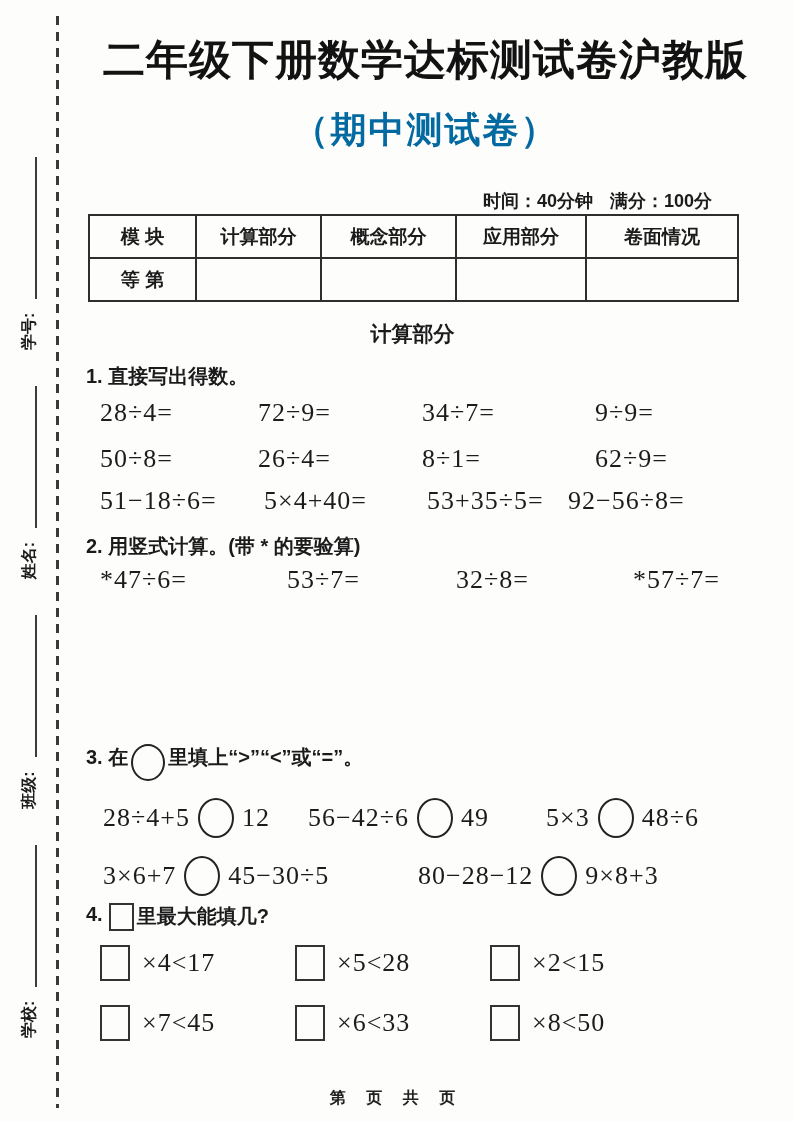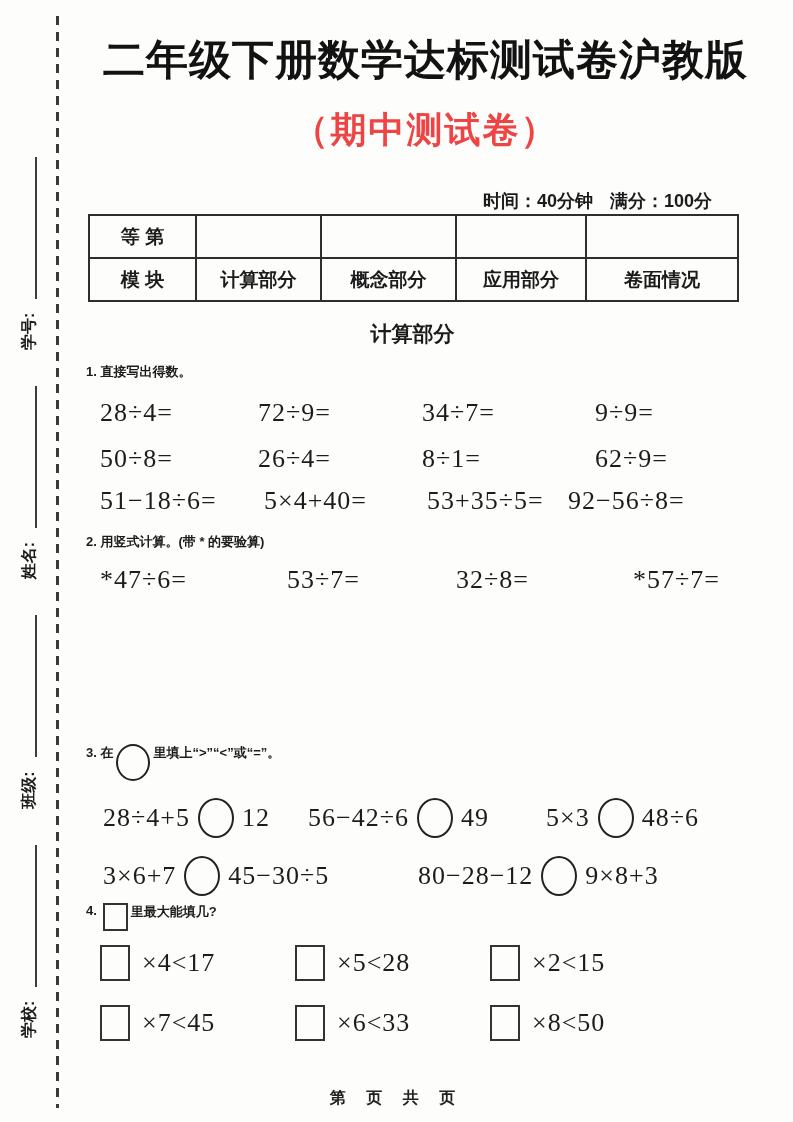--- a/index.html
+++ b/index.html
@@ -20,34 +20,34 @@
     box-sizing:border-box;padding:0 0 5px 4px;
   }
   .side-item{display:flex;align-items:flex-end;}
   .side-label{font-size:16px;font-weight:600;white-space:nowrap;line-height:1;}
   .side-blank{display:inline-block;width:142px;height:3px;margin-left:14px;
     border-bottom:2px solid #3c3c3c;}
   
   .title{position:absolute;top:32px;left:60px;right:2px;margin:0;text-align:center;
     font-size:42px;font-weight:900;letter-spacing:1px;color:#121212;}
   .subtitle{position:absolute;top:106px;left:60px;right:2px;text-align:center;
-    font-size:36px;font-weight:900;letter-spacing:2px;color:#ef4444;}
+    font-size:36px;font-weight:900;letter-spacing:2px;color:#0369a1;}
   .meta{position:absolute;top:189px;left:88px;width:624px;text-align:right;
     font-size:18px;font-weight:700;}
   .meta span{margin-left:12px;}
   
   .score-table{position:absolute;left:88px;top:214px;width:649px;
     border-collapse:collapse;table-layout:fixed;}
   .score-table th,.score-table td{
     border:2px solid #2e2e2e;height:41px;text-align:center;vertical-align:middle;
     font-size:19px;font-weight:700;padding:0;}
   
   .section-title{position:absolute;left:88px;top:320px;width:649px;text-align:center;
     font-size:21px;font-weight:700;}
-  .qhead{position:absolute;left:86px;font-size:13px;font-weight:700;white-space:nowrap;}
+  .qhead{position:absolute;left:86px;font-size:20px;font-weight:700;white-space:nowrap;}
   .math{font-family:"Liberation Serif","DejaVu Serif",serif;font-weight:400;
     font-size:26px;letter-spacing:1px;color:#1c1c1c;white-space:nowrap;}
   .mrow{position:absolute;left:100px;display:grid;}
   .r-q1a{top:398px;grid-template-columns:158px 164px 173px auto;}
   .r-q1b{top:444px;grid-template-columns:158px 164px 173px auto;}
   .r-q1c{top:486px;grid-template-columns:164px 163px 141px auto;}
   .r-q2{top:565px;grid-template-columns:156px 138px 146px auto;gap:31px;}
   .cmprow{position:absolute;left:103px;display:flex;align-items:center;height:46px;}
   .r-q3a{top:795px;}
   .r-q3b{top:853px;}
@@ -107,33 +107,33 @@
   <table class="score-table">
     <colgroup>
       <col style="width:107px">
         <col style="width:125px">
         <col style="width:135px">
       <col style="width:130px">
         <col style="width:152px">
     </colgroup>
     <tbody>
         <tr>
-      <td>等 第</td>
-      <td></td>
-      <td></td>
-      <td></td>
-      <td></td>
-    </tr>
-    <tr>
       <th>模 块</th>
       <th>计算部分</th>
       <th>概念部分</th>
       <th>应用部分</th>
       <th>卷面情况</th>
     </tr>
+    <tr>
+      <td>等 第</td>
+      <td></td>
+      <td></td>
+      <td></td>
+      <td></td>
+    </tr>
   </tbody>
     </table>
 
   <div class="section-title">计算部分</div>
 
   <div class="qhead" style="top:363px;">1. 直接写出得数。</div>
   <div class="mrow r-q1a math">
     <span>28÷4=</span>
     <span>72÷9=</span>
     <span>34÷7=</span>

